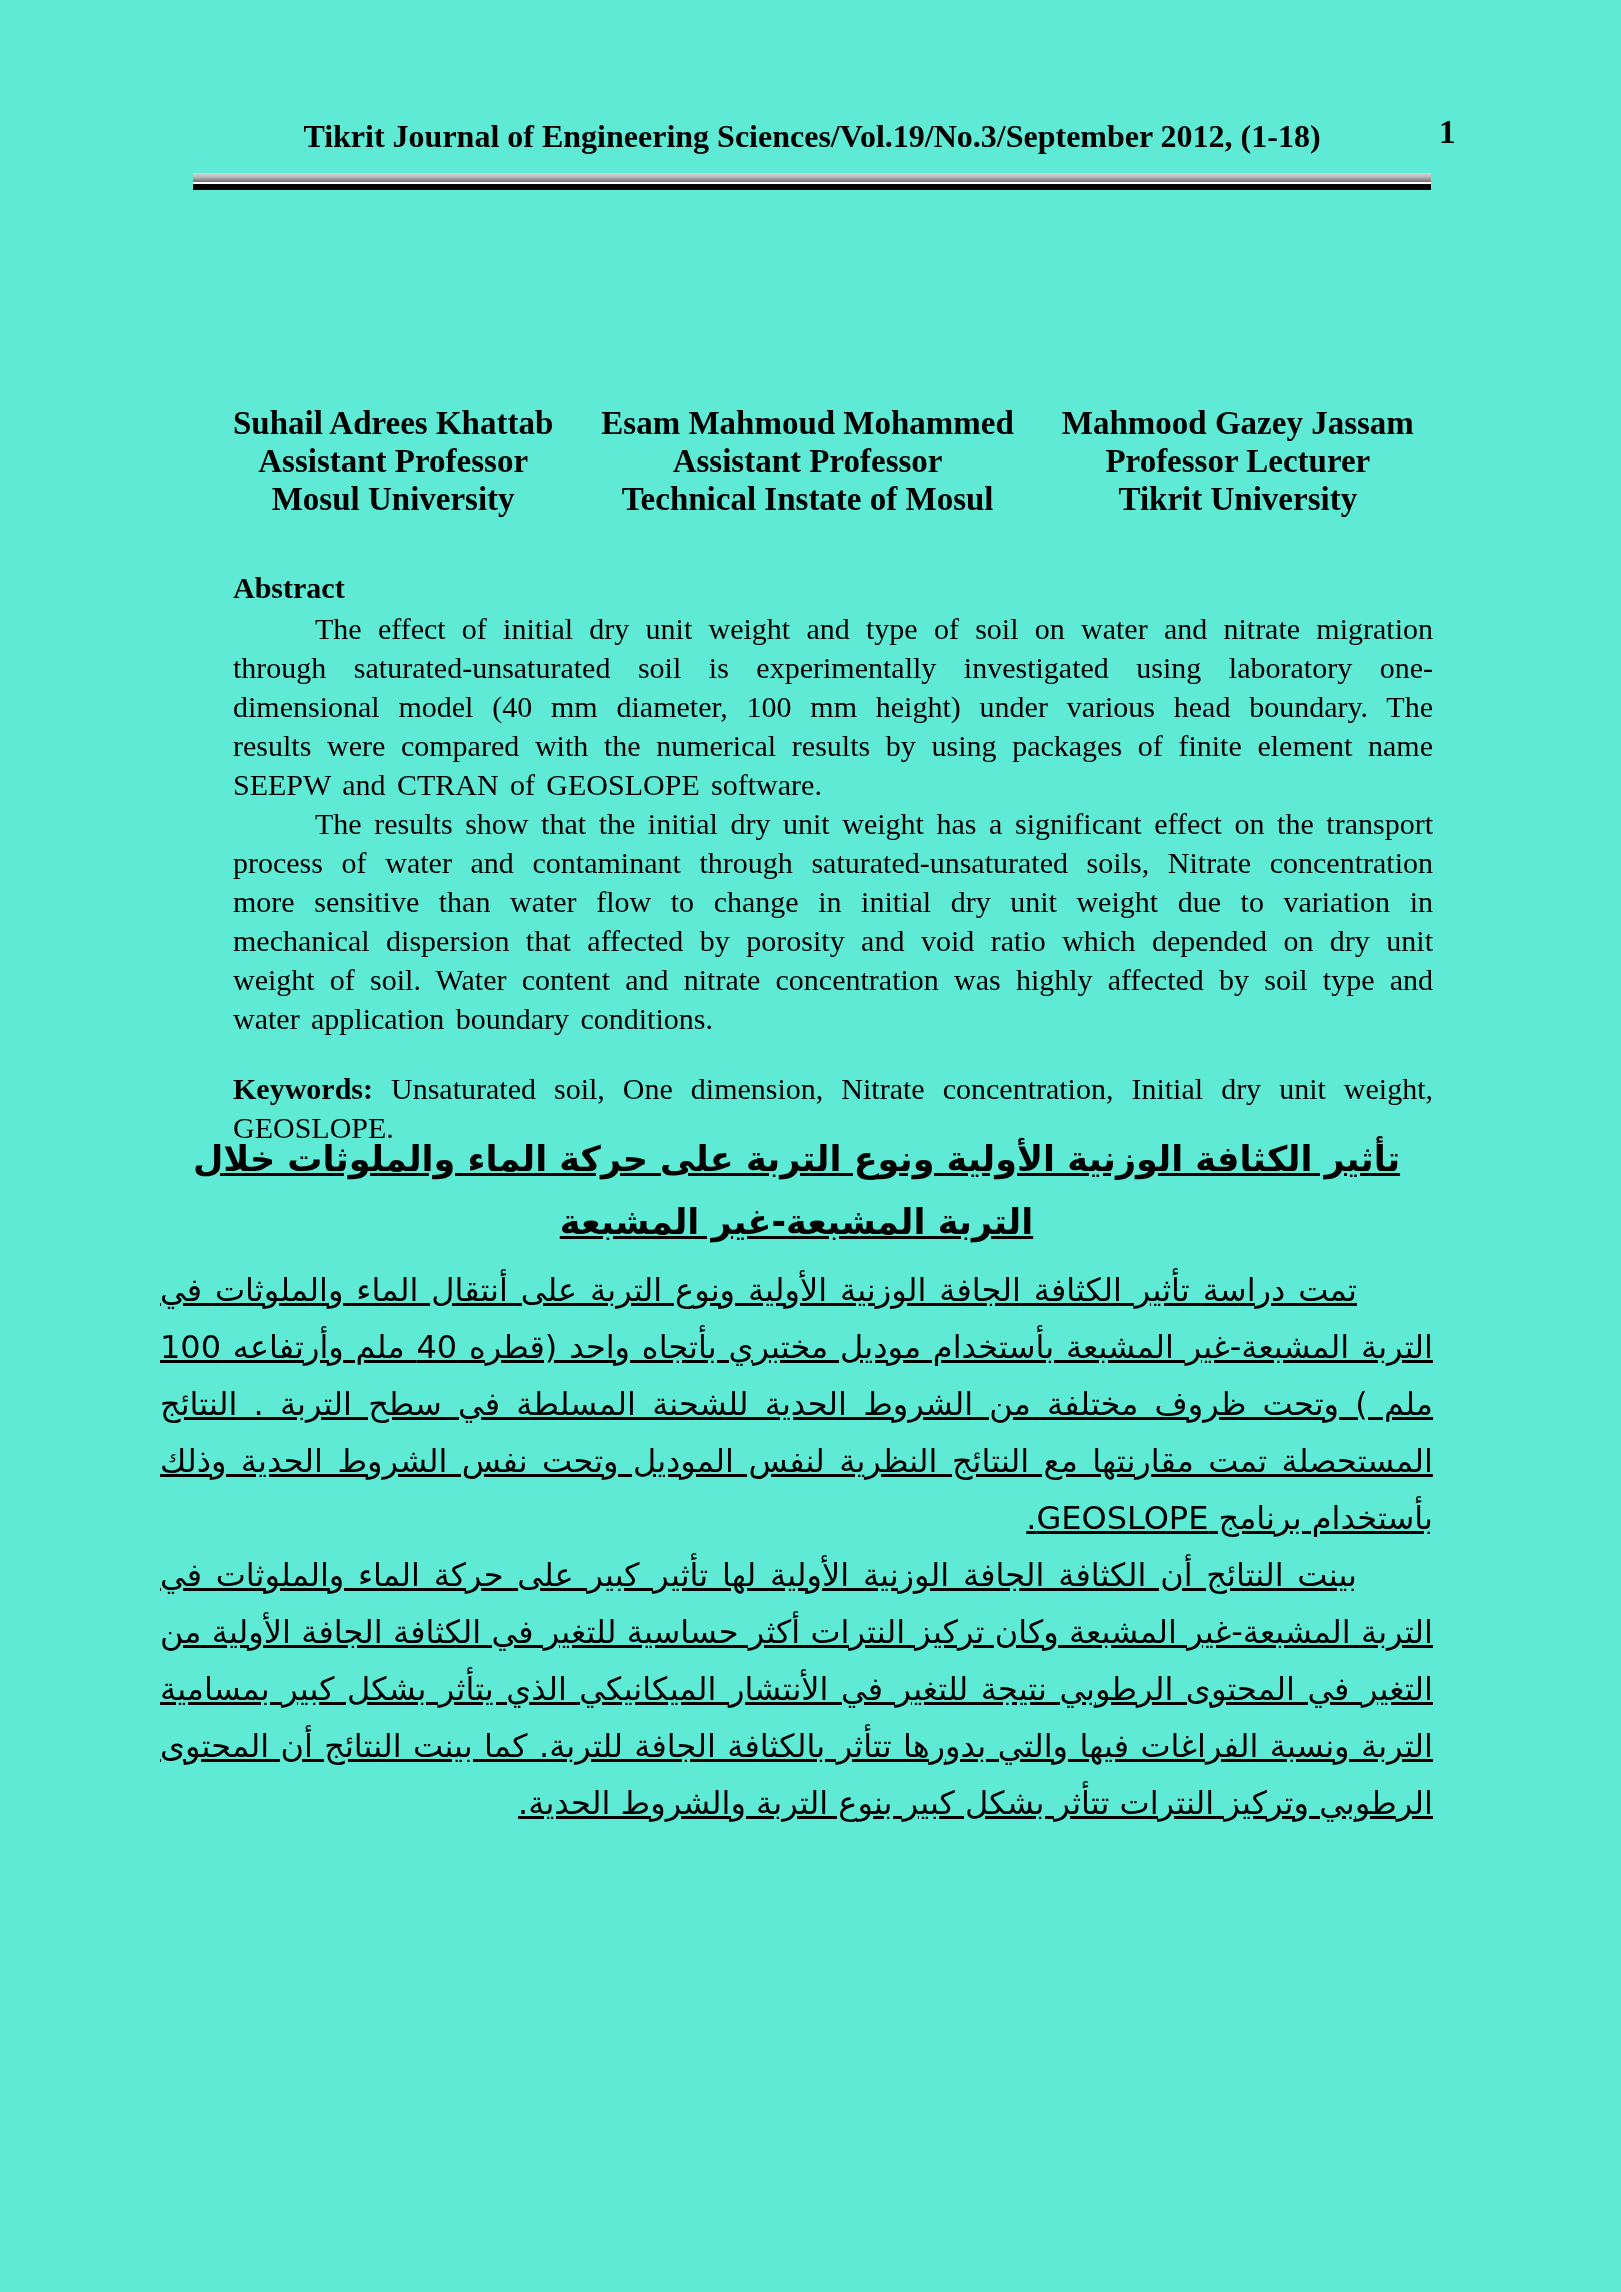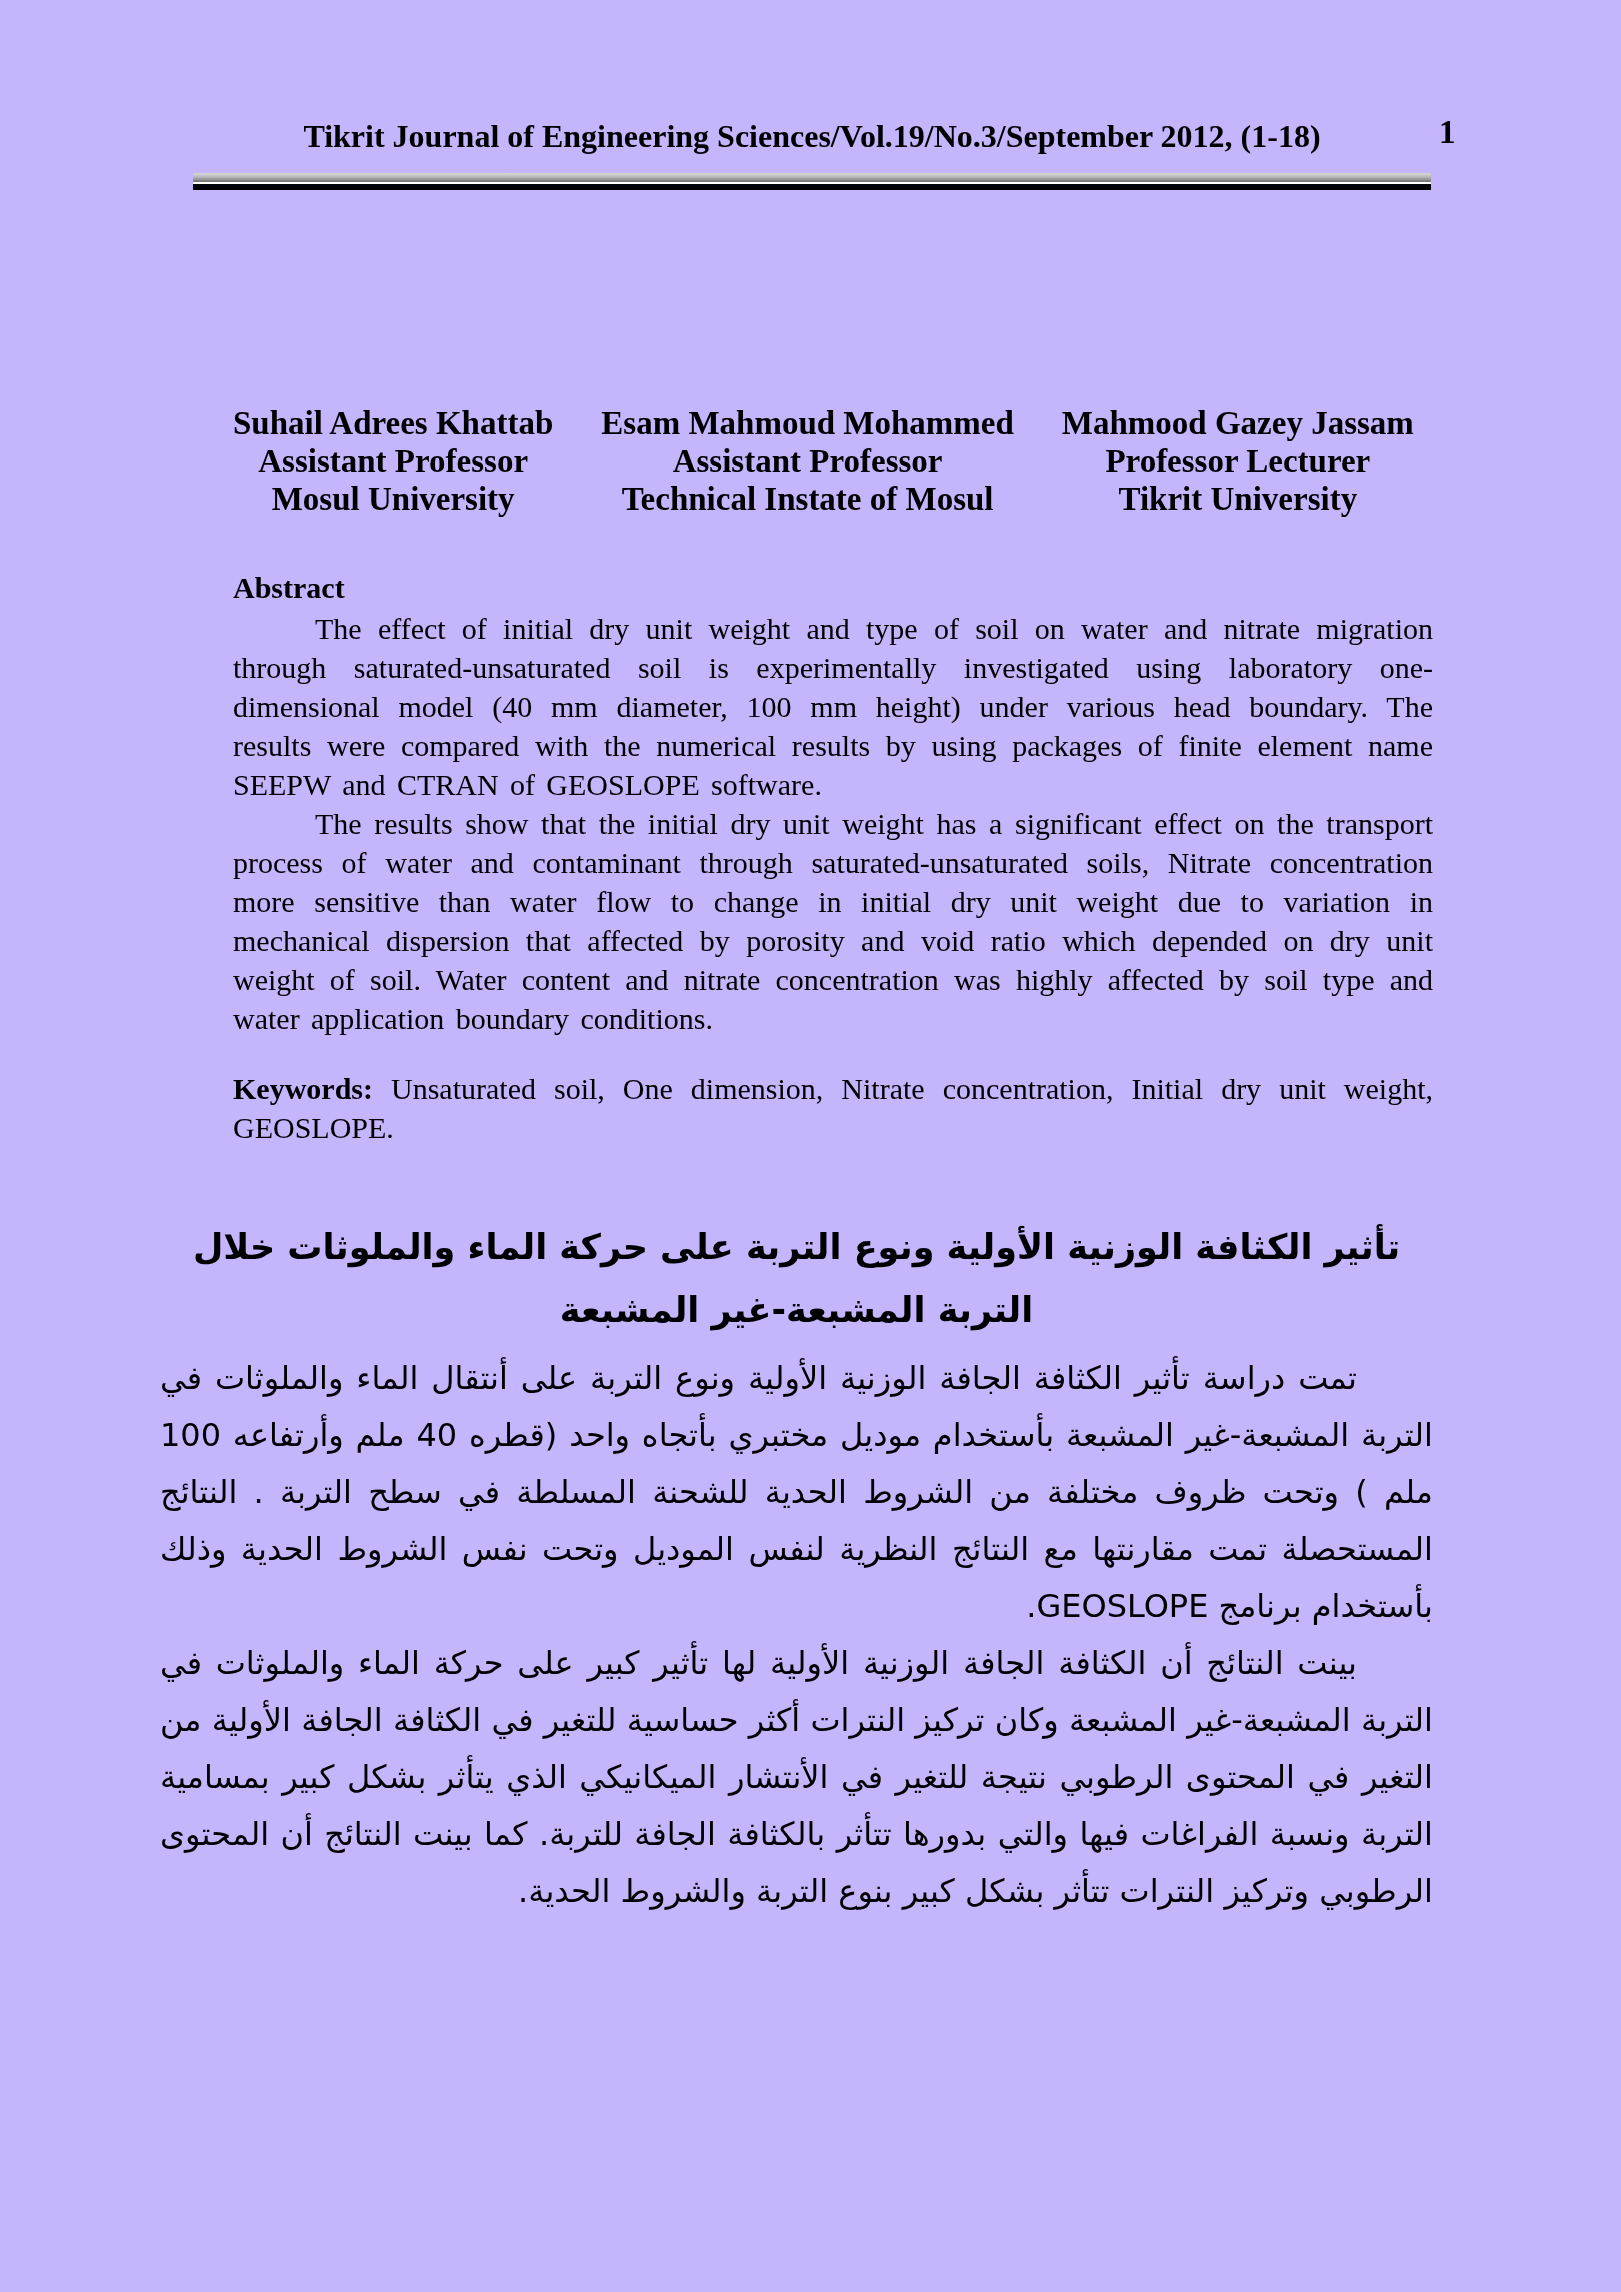--- a/index.html
+++ b/index.html
@@ -1,20 +1,20 @@
 <!DOCTYPE html>
 <html lang="en"><head>
 <meta charset="utf-8">
 <style>
   html, body { margin: 0; padding: 0; background: #e8e8e8; }
   .page {
     position: relative;
     width: 1621px;
     height: 2293px;
-    background: #c4b5fd;
+    background: #5eead4;
     color: #000000;
     font-family: "Liberation Serif", "DejaVu Serif", serif;
     overflow: hidden;
     margin: 0 auto;
   }
 
   
   .journal-header {
     position: absolute;
     left: 193px; top: 118px;
@@ -89,26 +89,27 @@
     text-align: justify;
     word-spacing: 3.9px;
   }
   .para.indent { text-indent: 82px; }
   .para.keywords { margin-top: 31px; }
   .kw-label { font-weight: bold; }
 
   
   .arabic-block {
     position: absolute;
-    left: 160px; top: 1216px;
+    left: 160px; top: 1128px;
     width: 1273px;
     direction: rtl;
     font-family: "DejaVu Sans", sans-serif;
     font-size: 32px;
     line-height: 57px;
+    text-decoration: underline;
   }
   .ar-title {
     text-align: center;
     font-weight: bold;
     font-size: 35px;
     line-height: 63px;
     margin: 0 0 7.8px 0;
   }
   .ar-heading {
     font-weight: bold;

